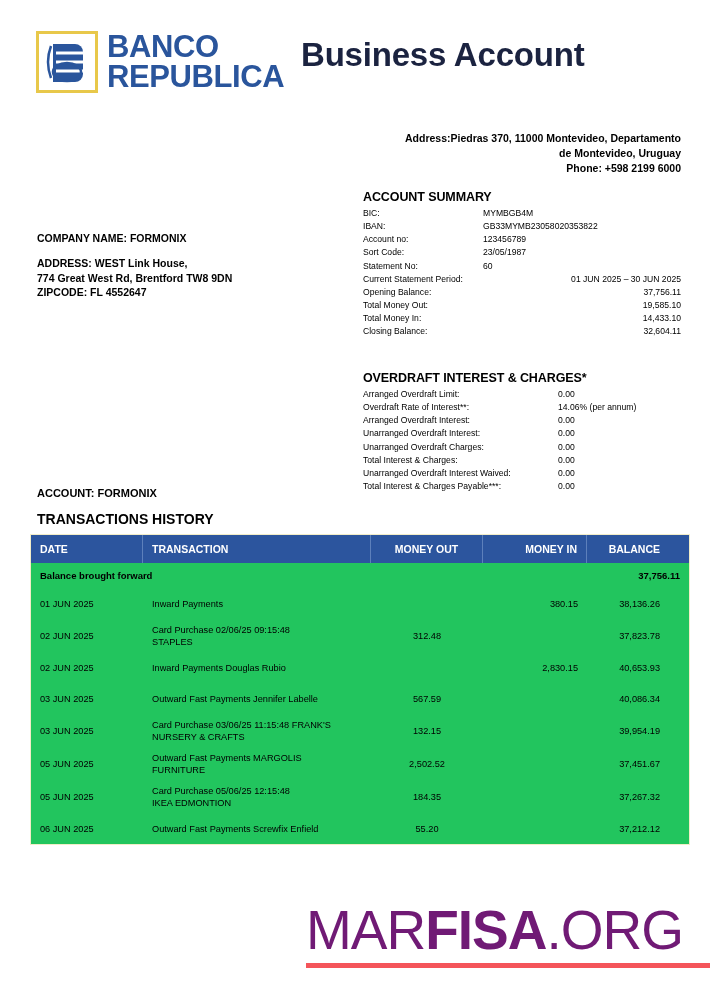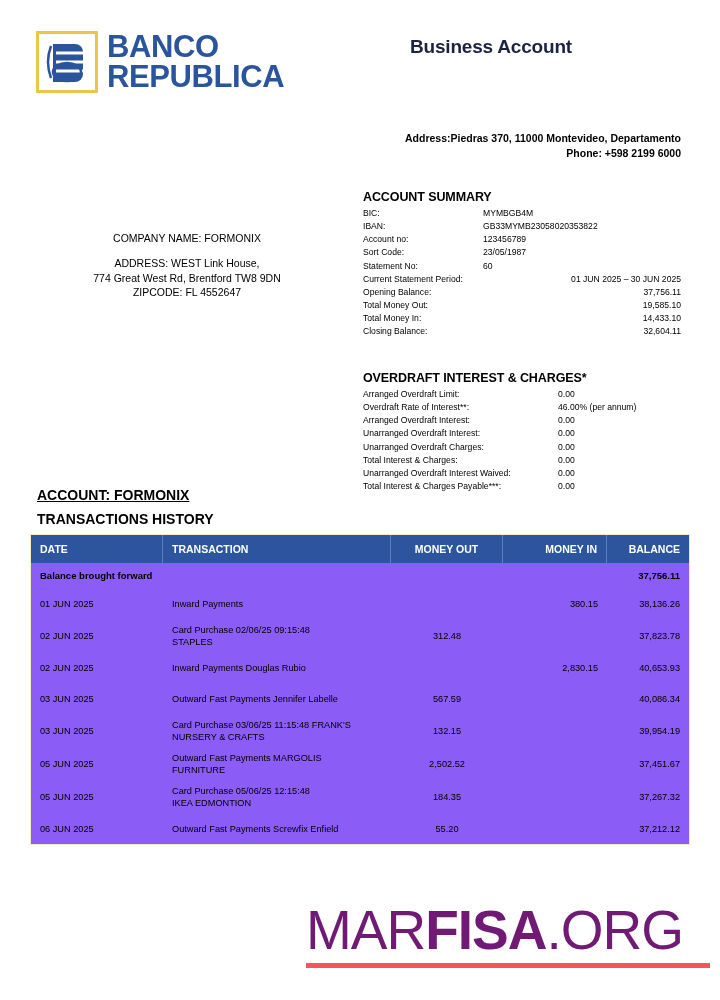--- a/index.html
+++ b/index.html
@@ -49,22 +49,22 @@
     letter-spacing: -0.4px;
     font-family: "Liberation Sans", sans-serif;
   }
   #logo-wordmark div { white-space: nowrap; }
 
   #doc-title {
     position: absolute;
     right: 39px;
     top: 36px;
     width: 380px;
-    text-align: center;
-    font-size: 19px;
+    text-align: left;
+    font-size: 33px;
     font-weight: bold;
     line-height: 1.18;
     color: #1b2340;
     letter-spacing: -0.2px;
   }
 
   #bank-address {
     position: absolute;
     right: 39px;
     top: 131px;
@@ -76,23 +76,22 @@
     color: #000000;
   }
 
   
   #company-block {
     position: absolute;
     left: 37px;
     top: 231px;
     width: 300px;
     font-size: 10.5px;
-    font-weight: normal;
+    font-weight: bold;
     line-height: 1.38;
-    text-align: center;
   }
   #company-block .spacer { height: 11px; }
 
   
   .summary-block {
     position: absolute;
     left: 363px;
     width: 318px;
   }
   #account-summary { top: 190px; }
@@ -117,23 +116,22 @@
   #account-summary .sum-value.left { text-align: left; }
   #account-summary .sum-value.right { text-align: right; }
   #overdraft-summary .sum-label { width: 195px; }
   #overdraft-summary .sum-value { }
 
   
   #account-name-line {
     position: absolute;
     left: 37px;
     top: 487px;
-    font-size: 14px;
-    font-weight: bold;
-    text-decoration: underline;
+    font-size: 11px;
+    font-weight: bold;
   }
   #transactions-title {
     position: absolute;
     left: 37px;
     top: 511px;
     font-size: 14px;
     font-weight: bold;
   }
 
   
@@ -157,32 +155,32 @@
   }
   #txn-head .th {
     box-sizing: border-box;
     padding: 0 9px;
     height: 28px;
     line-height: 28px;
     border-right: 1px solid #5d80bb;
   }
   #txn-head .th:last-child { border-right: none; }
 
-  .col-date    { width: 132px; flex: none; }
+  .col-date    { width: 112px; flex: none; }
   .col-desc    { width: 228px; flex: none; }
   .col-out     { width: 112px; flex: none; text-align: center; }
   .col-in      { width: 104px; flex: none; text-align: right; }
   .col-bal     { width: 82px;  flex: none; text-align: right; }
 
   .txn-row {
     display: flex;
     align-items: center;
     font-size: 9.2px;
     min-height: 31px;
-    background: #8b5cf6;
+    background: #22c55e;
   }
   .txn-row .td {
     box-sizing: border-box;
     padding: 4px 9px;
     line-height: 1.35;
   }
   .txn-row.brought-forward {
     font-weight: bold;
     min-height: 26px;
     font-size: 9.5px;
@@ -237,20 +235,21 @@
       <div>REPUBLICA</div>
     </div>
   </div>
 
   <div id="doc-title">
     <div>Business Account</div>
   </div>
 
   <div id="bank-address">
     <div>Address:Piedras 370, 11000 Montevideo, Departamento</div>
+    <div>de Montevideo, Uruguay</div>
     <div>Phone: +598 2199 6000</div>
   </div>
 
 </div>
 
 <div id="company-block">
   <div>COMPANY NAME: FORMONIX</div>
   <div class="spacer"></div>
   <div>ADDRESS: WEST Link House,</div>
   <div>774 Great West Rd, Brentford TW8 9DN</div>
@@ -305,21 +304,21 @@
 
 <div class="summary-block" id="overdraft-summary">
   <div class="summary-heading">OVERDRAFT INTEREST &amp; CHARGES*</div>
   <div id="overdraft-summary-rows">
       <div class="sum-row">
         <div class="sum-label">Arranged Overdraft Limit:</div>
         <div class="sum-value">0.00</div>
       </div>
       <div class="sum-row">
         <div class="sum-label">Overdraft Rate of Interest**:</div>
-        <div class="sum-value">46.00% (per annum)</div>
+        <div class="sum-value">14.06% (per annum)</div>
       </div>
       <div class="sum-row">
         <div class="sum-label">Arranged Overdraft Interest:</div>
         <div class="sum-value">0.00</div>
       </div>
       <div class="sum-row">
         <div class="sum-label">Unarranged Overdraft Interest:</div>
         <div class="sum-value">0.00</div>
       </div>
       <div class="sum-row">

